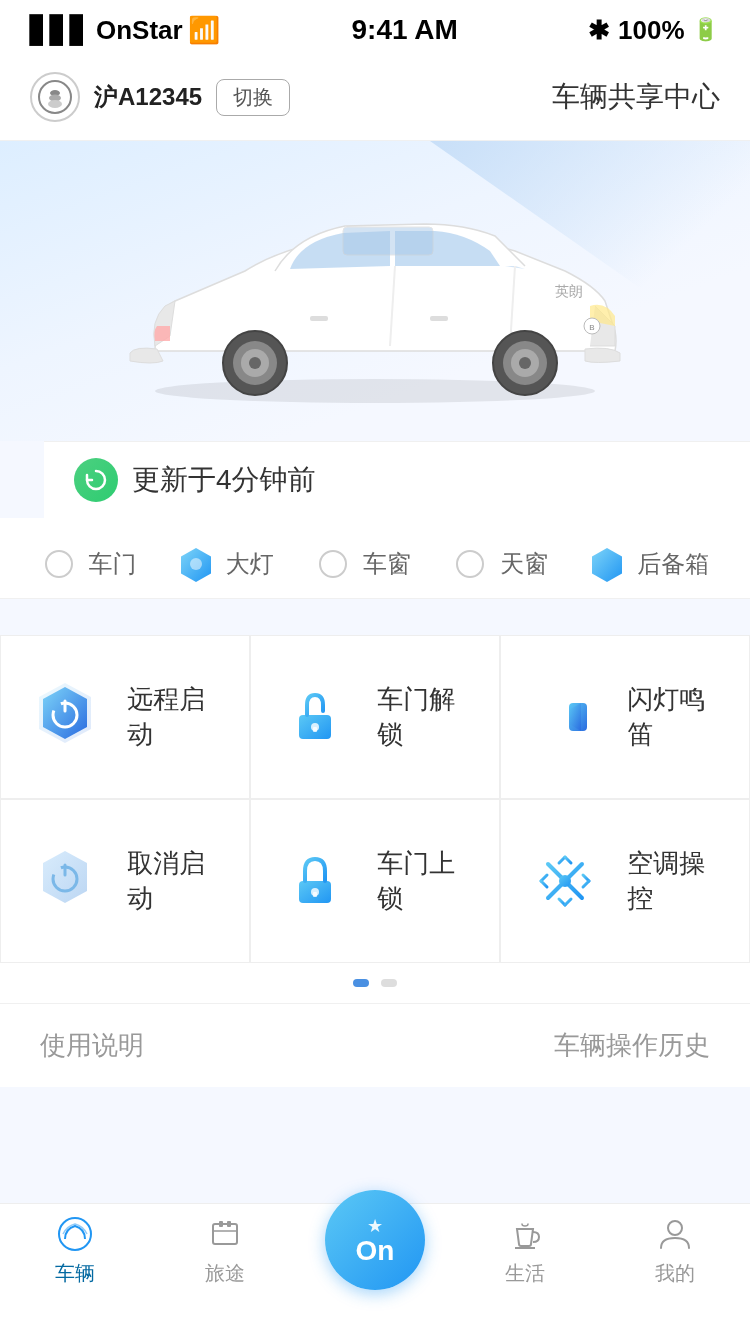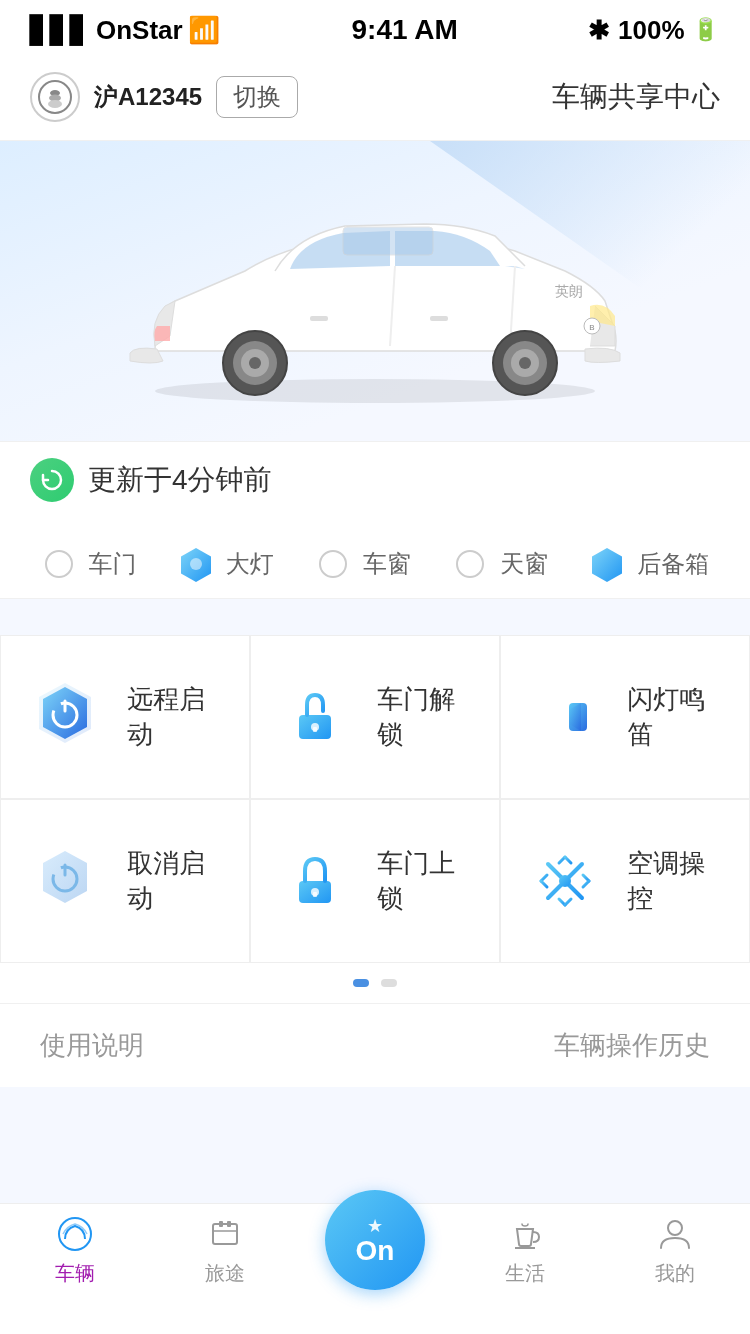--- a/index.html
+++ b/index.html
@@ -41,21 +41,21 @@
       display: flex; align-items: center; justify-content: center;
       font-size: 22px; color: #555;
     }
     .car-plate {
       font-size: 24px; font-weight: 600; color: #222;
     }
     .switch-btn {
       border: 1.5px solid #aaa;
       border-radius: 8px;
       padding: 4px 16px;
-      font-size: 24px;
+      font-size: 20px;
       color: #555;
       background: white;
     }
     .header-right {
       font-size: 28px; color: #333; font-weight: 400;
     }
 
     
     .hero {
       background: linear-gradient(160deg, #ddeeff 0%, #eef5ff 40%, #f5f8ff 70%);
@@ -80,20 +80,21 @@
     }
 
     
     .update-status {
       display: flex;
       align-items: center;
       gap: 14px;
       padding: 16px 30px;
       background: white;
       border-top: 1px solid #f0f0f0;
+      margin-left: 44px;
     }
     .refresh-icon {
       width: 44px; height: 44px;
       background: linear-gradient(135deg, #4cd080, #2ecc71);
       border-radius: 50%;
       display: flex; align-items: center; justify-content: center;
       color: white; font-size: 22px;
     }
     .update-text { font-size: 28px; color: #333; }
 
@@ -180,21 +181,21 @@
     }
     .tab-item {
       flex: 1;
       display: flex;
       flex-direction: column;
       align-items: center;
       gap: 6px;
       cursor: pointer;
     }
     .tab-label { font-size: 20px; color: #999; }
-    .tab-label-active { color: #a21caf; }
+    .tab-label-active { color: #0369a1; }
     .tab-center {
       position: relative;
       top: -24px;
     }
     .tab-center-circle {
       width: 100px; height: 100px;
       background: linear-gradient(135deg, #5bc8f5, #2196f3);
       border-radius: 50%;
       display: flex;
       flex-direction: column;

